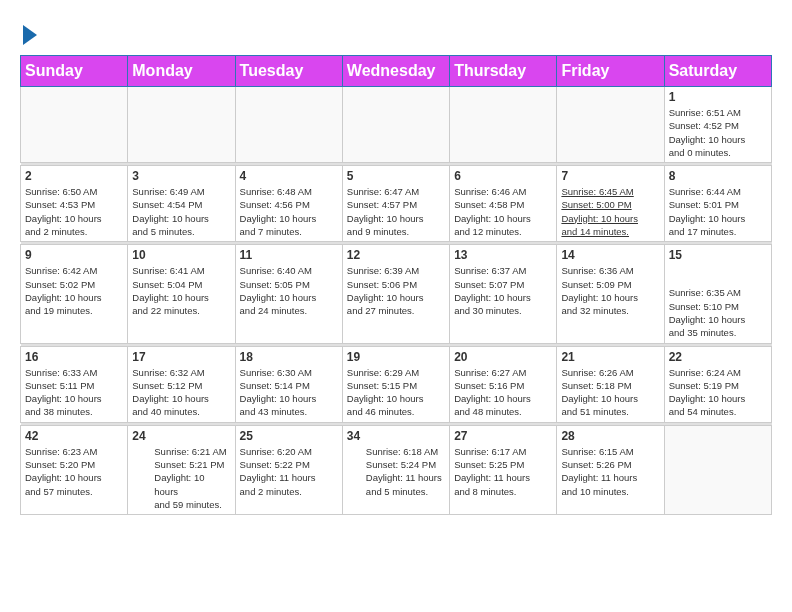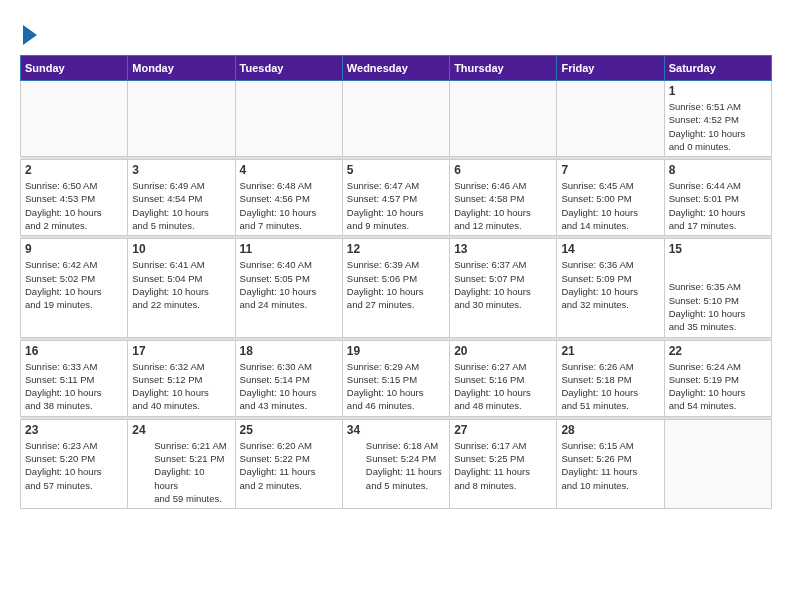--- a/index.html
+++ b/index.html
@@ -54,23 +54,23 @@
     }
     .location {
       font-size: 14px;
       color: #555;
     }
     .calendar {
       width: 100%;
       border-collapse: collapse;
     }
     .calendar th {
-      background: #4c1d95;
+      background: #d946ef;
       color: #fff;
-      font-size: 11px;
+      font-size: 16px;
       font-weight: bold;
       padding: 6px 4px;
       text-align: left;
       border: 1px solid #2e75b6;
     }
     .calendar td {
       border: 1px solid #ccc;
       vertical-align: top;
       padding: 3px 4px;
       width: 107px;
@@ -173,21 +173,21 @@
         </td>
         <td>
           <span class="day-num">6</span>
           <div class="day-info" style="white-space: pre-line;">Sunrise: 6:46 AM
 Sunset: 4:58 PM
 Daylight: 10 hours
 and 12 minutes.</div>
         </td>
         <td>
           <span class="day-num">7</span>
-          <div class="day-info" style="white-space: pre-line;">Sunrise: 6:45 AM
+          <div class="day-info" style="white-space: pre-line; text-decoration: underline;">Sunrise: 6:45 AM
 Sunset: 5:00 PM
 Daylight: 10 hours
 and 14 minutes.</div>
         </td>
         <td>
           <span class="day-num">8</span>
           <div class="day-info" style="white-space: pre-line;">Sunrise: 6:44 AM
 Sunset: 5:01 PM
 Daylight: 10 hours
 and 17 minutes.</div>
@@ -299,21 +299,21 @@
 Sunset: 5:19 PM
 Daylight: 10 hours
 and 54 minutes.</div>
         </td>
       </tr>
       <tr>
         <td colspan="7" style="height: 3px; background: rgb(224, 224, 224); padding: 0px; border: none;"></td>
       </tr>
       <tr>
         <td>
-          <span class="day-num">23</span>
+          <span class="day-num">42</span>
           <div class="day-info" style="white-space: pre-line;">Sunrise: 6:23 AM
 Sunset: 5:20 PM
 Daylight: 10 hours
 and 57 minutes.</div>
         </td>
         <td>
           <span class="day-num">24</span>
           <div class="day-info" style="white-space: pre-line; margin-left: 22px;">Sunrise: 6:21 AM
 Sunset: 5:21 PM
 Daylight: 10 hours

